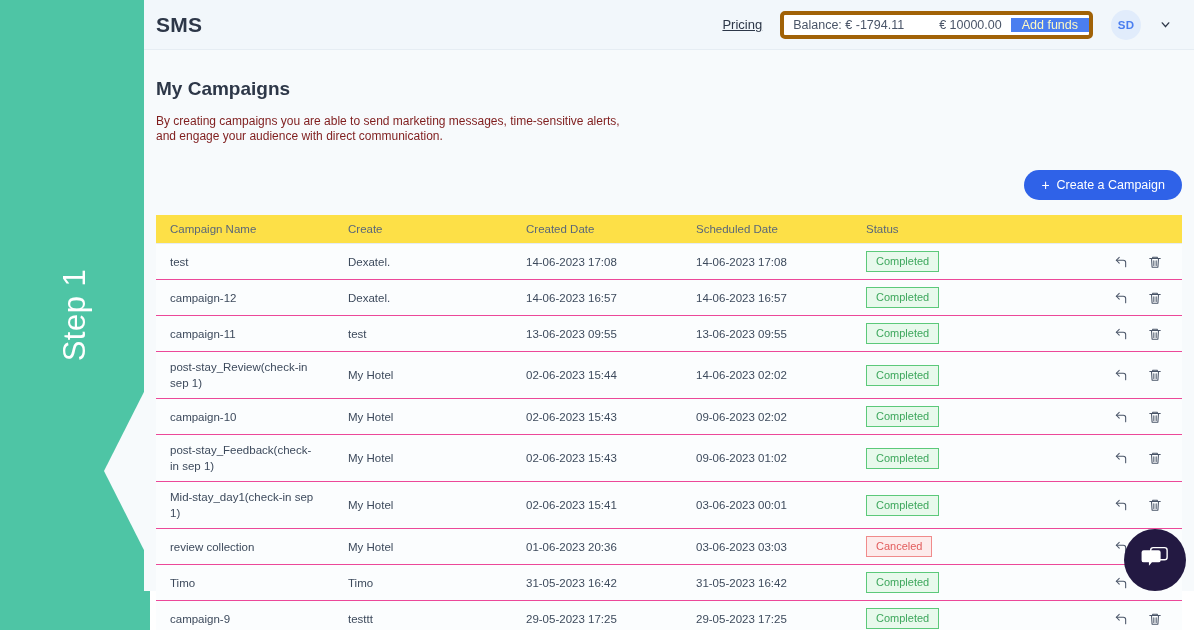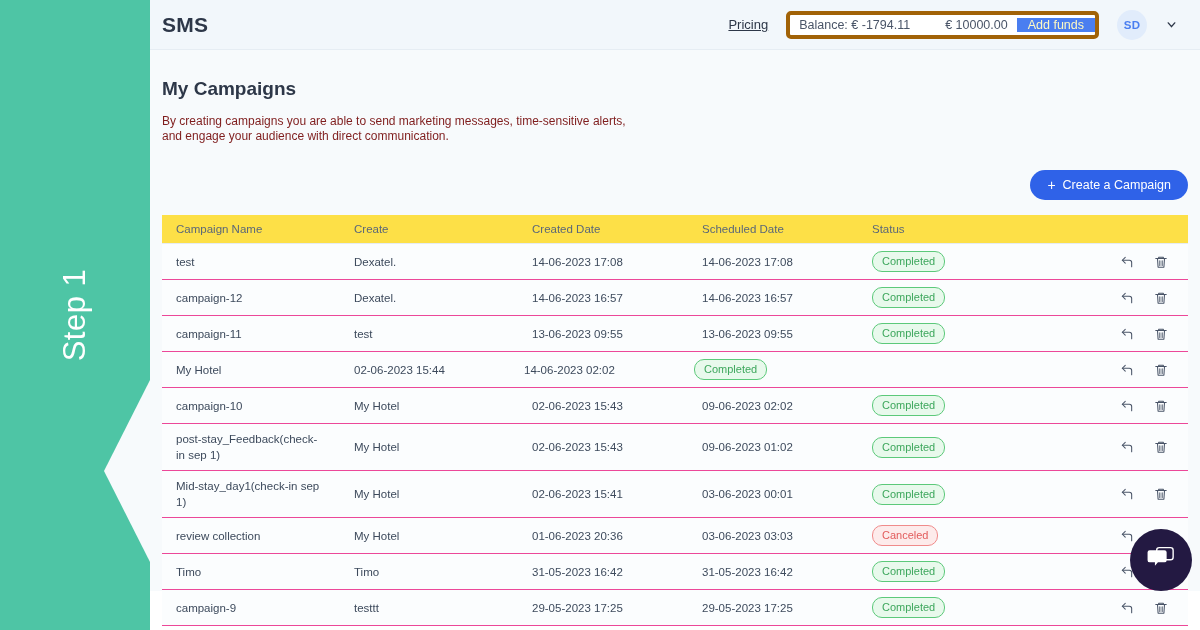--- a/index.html
+++ b/index.html
@@ -51,21 +51,21 @@
     font-size: 31px;
     color: #ffffff;
     letter-spacing: 0.5px;
     white-space: nowrap;
     font-weight: 400;
   }
 
   
   .app {
     position: absolute;
-    left: 150px; top: 0;
+    left: 144px; top: 0;
     width: 1050px;
     height: 591px;
     background: #f7fafc;
   }
 
   
   .topbar {
     height: 50px;
     background: #f2f7fb;
     border-bottom: 1px solid #e6edf3;
@@ -198,21 +198,21 @@
   .c-send  { width: 178px; }
   .c-created { width: 170px; }
   .c-sched  { width: 170px; }
   .c-status { width: 195px; }
   .c-act    { flex: 1; display: flex; justify-content: flex-end; align-items: center; gap: 20px; padding-right: 20px; }
 
   .badge {
     display: inline-block;
     font-size: 11px;
     padding: 2px 9px 3px;
-    border-radius: 10px;
+    border-radius: 0;
     line-height: 14px;
   }
   .badge.completed {
     background: #e8f9ec;
     border: 1px solid #5cc97a;
     color: #3da75c;
   }
   .badge.canceled {
     background: #fdebeb;
     border: 1px solid #f08b8b;
@@ -352,20 +352,21 @@
                 <svg width="14" height="14" viewBox="0 0 24 24" fill="none" stroke="currentColor" stroke-width="1.8" stroke-linecap="round" stroke-linejoin="round">
                   <polyline points="3 6 21 6"></polyline>
                   <path d="M8 6V4h8v2"></path>
                   <path d="M6 6l1 15h10l1-15"></path>
                   <path d="M10 10v8M14 10v8"></path>
                 </svg>
               </span>
             </div>
           </div>
           <div class="trow">
+            <div class="cell c-name">post-stay_Review(check-in sep 1)</div>
             <div class="cell c-send">My Hotel</div>
             <div class="cell c-created">02-06-2023 15:44</div>
             <div class="cell c-sched">14-06-2023 02:02</div>
             <div class="cell c-status"><span class="badge completed">Completed</span></div>
             <div class="cell c-act">
               <span class="icon-btn">
                 <svg width="14" height="14" viewBox="0 0 24 24" fill="none" stroke="currentColor" stroke-width="1.8" stroke-linecap="round" stroke-linejoin="round">
                   <polyline points="9 14 4 9 9 4"></polyline>
                   <path d="M20 20v-7a4 4 0 0 0-4-4H4"></path>
                 </svg>

